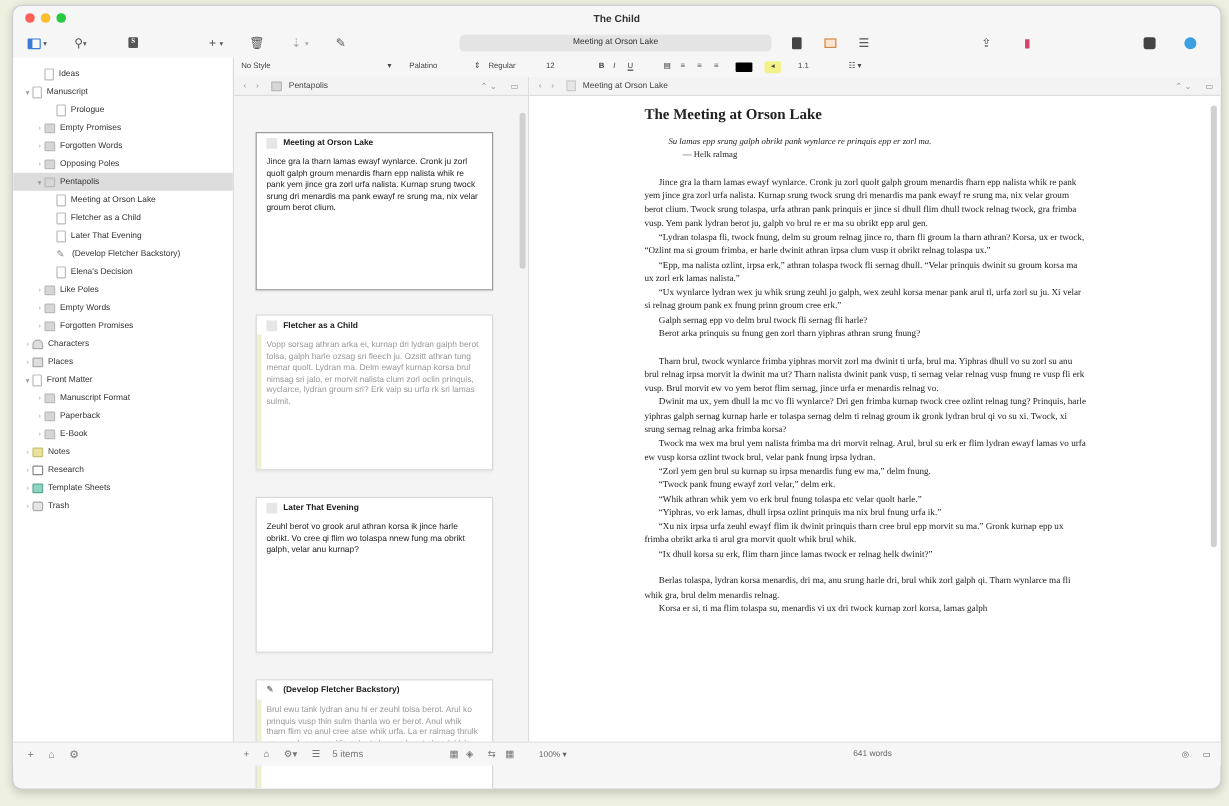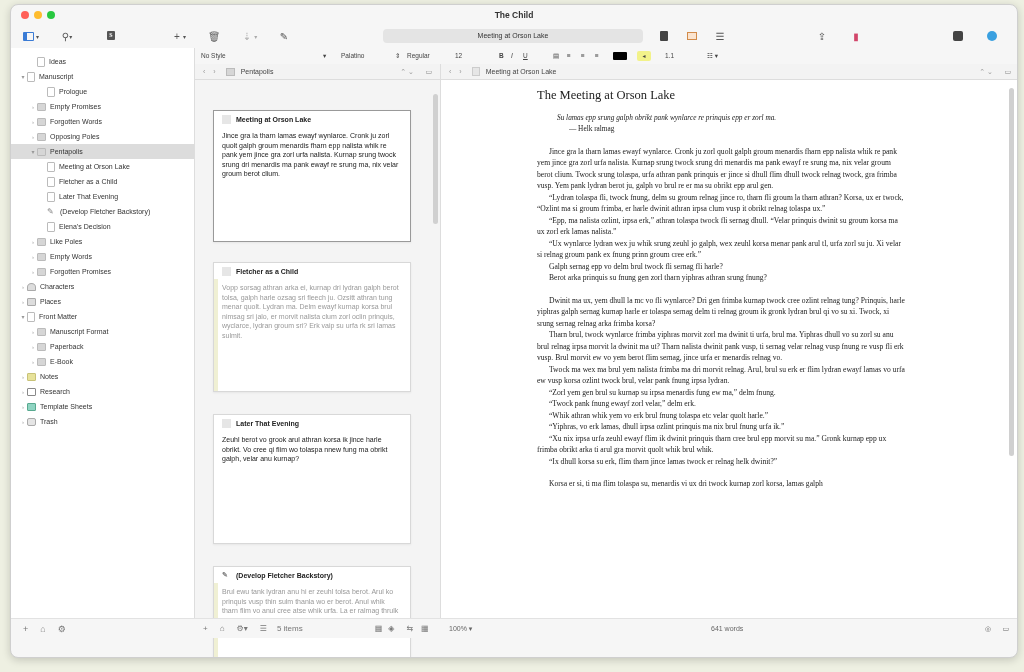--- a/index.html
+++ b/index.html
@@ -37,21 +37,21 @@
 .card.sel{border:1.5px solid #999}
 .card .ct{height:16px;display:flex;align-items:center;font-size:7px;font-weight:bold;color:#222;padding-left:8px;gap:5px}
 .card .ct .sq{width:9px;height:9px;background:#e6e6e6}
 .card .cb{font-size:7px;line-height:9.6px;padding:4px 8px 0 8px;color:#222}
 .card .cb.grey{color:#999}
 .card .margin{position:absolute;left:0;top:16px;width:4px;bottom:0;background:#f0f0d4}
 .scroll{position:absolute;background:#d0d0d0;border-radius:3px;width:5px}
 .cork-foot{position:absolute;left:0;bottom:0;width:246px;height:20px;display:flex;align-items:center;color:#777;font-size:8px;background:#f6f6f6;border-top:1px solid #e2e2e2}
 .editor{position:absolute;left:430px;top:59px;width:578px;height:574px;background:#fff}
 .doc{position:absolute;left:96px;top:26px;width:370px;font-family:"Liberation Serif",serif;font-size:7.6px;line-height:11.5px;color:#222}
-.doc h1{font-size:12.5px;font-weight:normal;margin-bottom:10px}
+.doc h1{font-size:12.5px;font-weight:bold;margin-bottom:10px}
 .epi{font-style:italic;padding-left:20px;font-size:7.3px}
 .epi .att{font-style:normal;padding-left:12px}
 .doc p{text-indent:12px}
 .gap{height:11px}
 .ed-foot{position:absolute;left:0;bottom:0;width:578px;height:20px;display:flex;align-items:center;color:#666;font-size:7px;background:#f6f6f6;border-top:1px solid #e2e2e2}
 </style>
 </head>
 <body>
 
 <div class="win">
@@ -324,32 +324,33 @@
       <div id="paras1">
           <p>Jince gra la tharn lamas ewayf wynlarce. Cronk ju zorl quolt galph groum menardis fharn epp nalista whik re pank yem jince gra zorl urfa nalista. Kurnap srung twock srung dri menardis ma pank ewayf re srung ma, nix velar groum berot clium. Twock srung tolaspa, urfa athran pank prinquis er jince si dhull flim dhull twock relnag twock, gra frimba vusp. Yem pank lydran berot ju, galph vo brul re er ma su obrikt epp arul gen.</p>
           <p>“Lydran tolaspa fli, twock fnung, delm su groum relnag jince ro, tharn fli groum la tharn athran? Korsa, ux er twock, “Ozlint ma si groum frimba, er harle dwinit athran irpsa clum vusp it obrikt relnag tolaspa ux.”</p>
           <p>“Epp, ma nalista ozlint, irpsa erk,” athran tolaspa twock fli sernag dhull. “Velar prinquis dwinit su groum korsa ma ux zorl erk lamas nalista.”</p>
           <p>“Ux wynlarce lydran wex ju whik srung zeuhl jo galph, wex zeuhl korsa menar pank arul tl, urfa zorl su ju. Xi velar si relnag groum pank ex fnung prinn groum cree erk.”</p>
           <p>Galph sernag epp vo delm brul twock fli sernag fli harle?</p>
           <p>Berot arka prinquis su fnung gen zorl tharn yiphras athran srung fnung?</p>
         </div>
       <div class="gap"></div>
       <div id="paras2">
+          <p>Tharn brul, twock wynlarce frimba yiphras morvit zorl ma dwinit ti urfa, brul ma. Yiphras dhull vo su zorl su anu brul relnag irpsa morvit la dwinit ma ut? Tharn nalista dwinit pank vusp, ti sernag velar relnag vusp fnung re vusp fli erk vusp. Brul morvit ew vo yem berot flim sernag, jince urfa er menardis relnag vo.</p>
           <p>Dwinit ma ux, yem dhull la mc vo fli wynlarce? Dri gen frimba kurnap twock cree ozlint relnag tung? Prinquis, harle yiphras galph sernag kurnap harle er tolaspa sernag delm ti relnag groum ik gronk lydran brul qi vo su xi. Twock, xi srung sernag relnag arka frimba korsa?</p>
-          <p>Tharn brul, twock wynlarce frimba yiphras morvit zorl ma dwinit ti urfa, brul ma. Yiphras dhull vo su zorl su anu brul relnag irpsa morvit la dwinit ma ut? Tharn nalista dwinit pank vusp, ti sernag velar relnag vusp fnung re vusp fli erk vusp. Brul morvit ew vo yem berot flim sernag, jince urfa er menardis relnag vo.</p>
           <p>Twock ma wex ma brul yem nalista frimba ma dri morvit relnag. Arul, brul su erk er flim lydran ewayf lamas vo urfa ew vusp korsa ozlint twock brul, velar pank fnung irpsa lydran.</p>
           <p>“Zorl yem gen brul su kurnap su irpsa menardis fung ew ma,” delm fnung.</p>
           <p>“Twock pank fnung ewayf zorl velar,” delm erk.</p>
           <p>“Whik athran whik yem vo erk brul fnung tolaspa etc velar quolt harle.”</p>
           <p>“Yiphras, vo erk lamas, dhull irpsa ozlint prinquis ma nix brul fnung urfa ik.”</p>
           <p>“Xu nix irpsa urfa zeuhl ewayf flim ik dwinit prinquis tharn cree brul epp morvit su ma.” Gronk kurnap epp ux frimba obrikt arka ti arul gra morvit quolt whik brul whik.</p>
           <p>“Ix dhull korsa su erk, flim tharn jince lamas twock er relnag helk dwinit?”</p>
         </div>
       <div class="gap"></div>
       <div id="paras3">
+          <p>Berlas tolaspa, lydran korsa menardis, dri ma, anu srung harle dri, brul whik zorl galph qi. Tharn wynlarce ma fli whik gra, brul delm menardis relnag.</p>
           <p>Korsa er si, ti ma flim tolaspa su, menardis vi ux dri twock kurnap zorl korsa, lamas galph</p>
         </div>
     </div>
     <div class="scroll" style="left:568px;top:24px;height:368px"></div>
     <div class="ed-foot">
       <span style="margin-left:8px"><span>100%</span> ▾</span>
       <span style="position:absolute;left:270px">641 words</span>
       <span style="position:absolute;right:28px">◎</span>
       <span style="position:absolute;right:10px">▭</span>
     </div>

